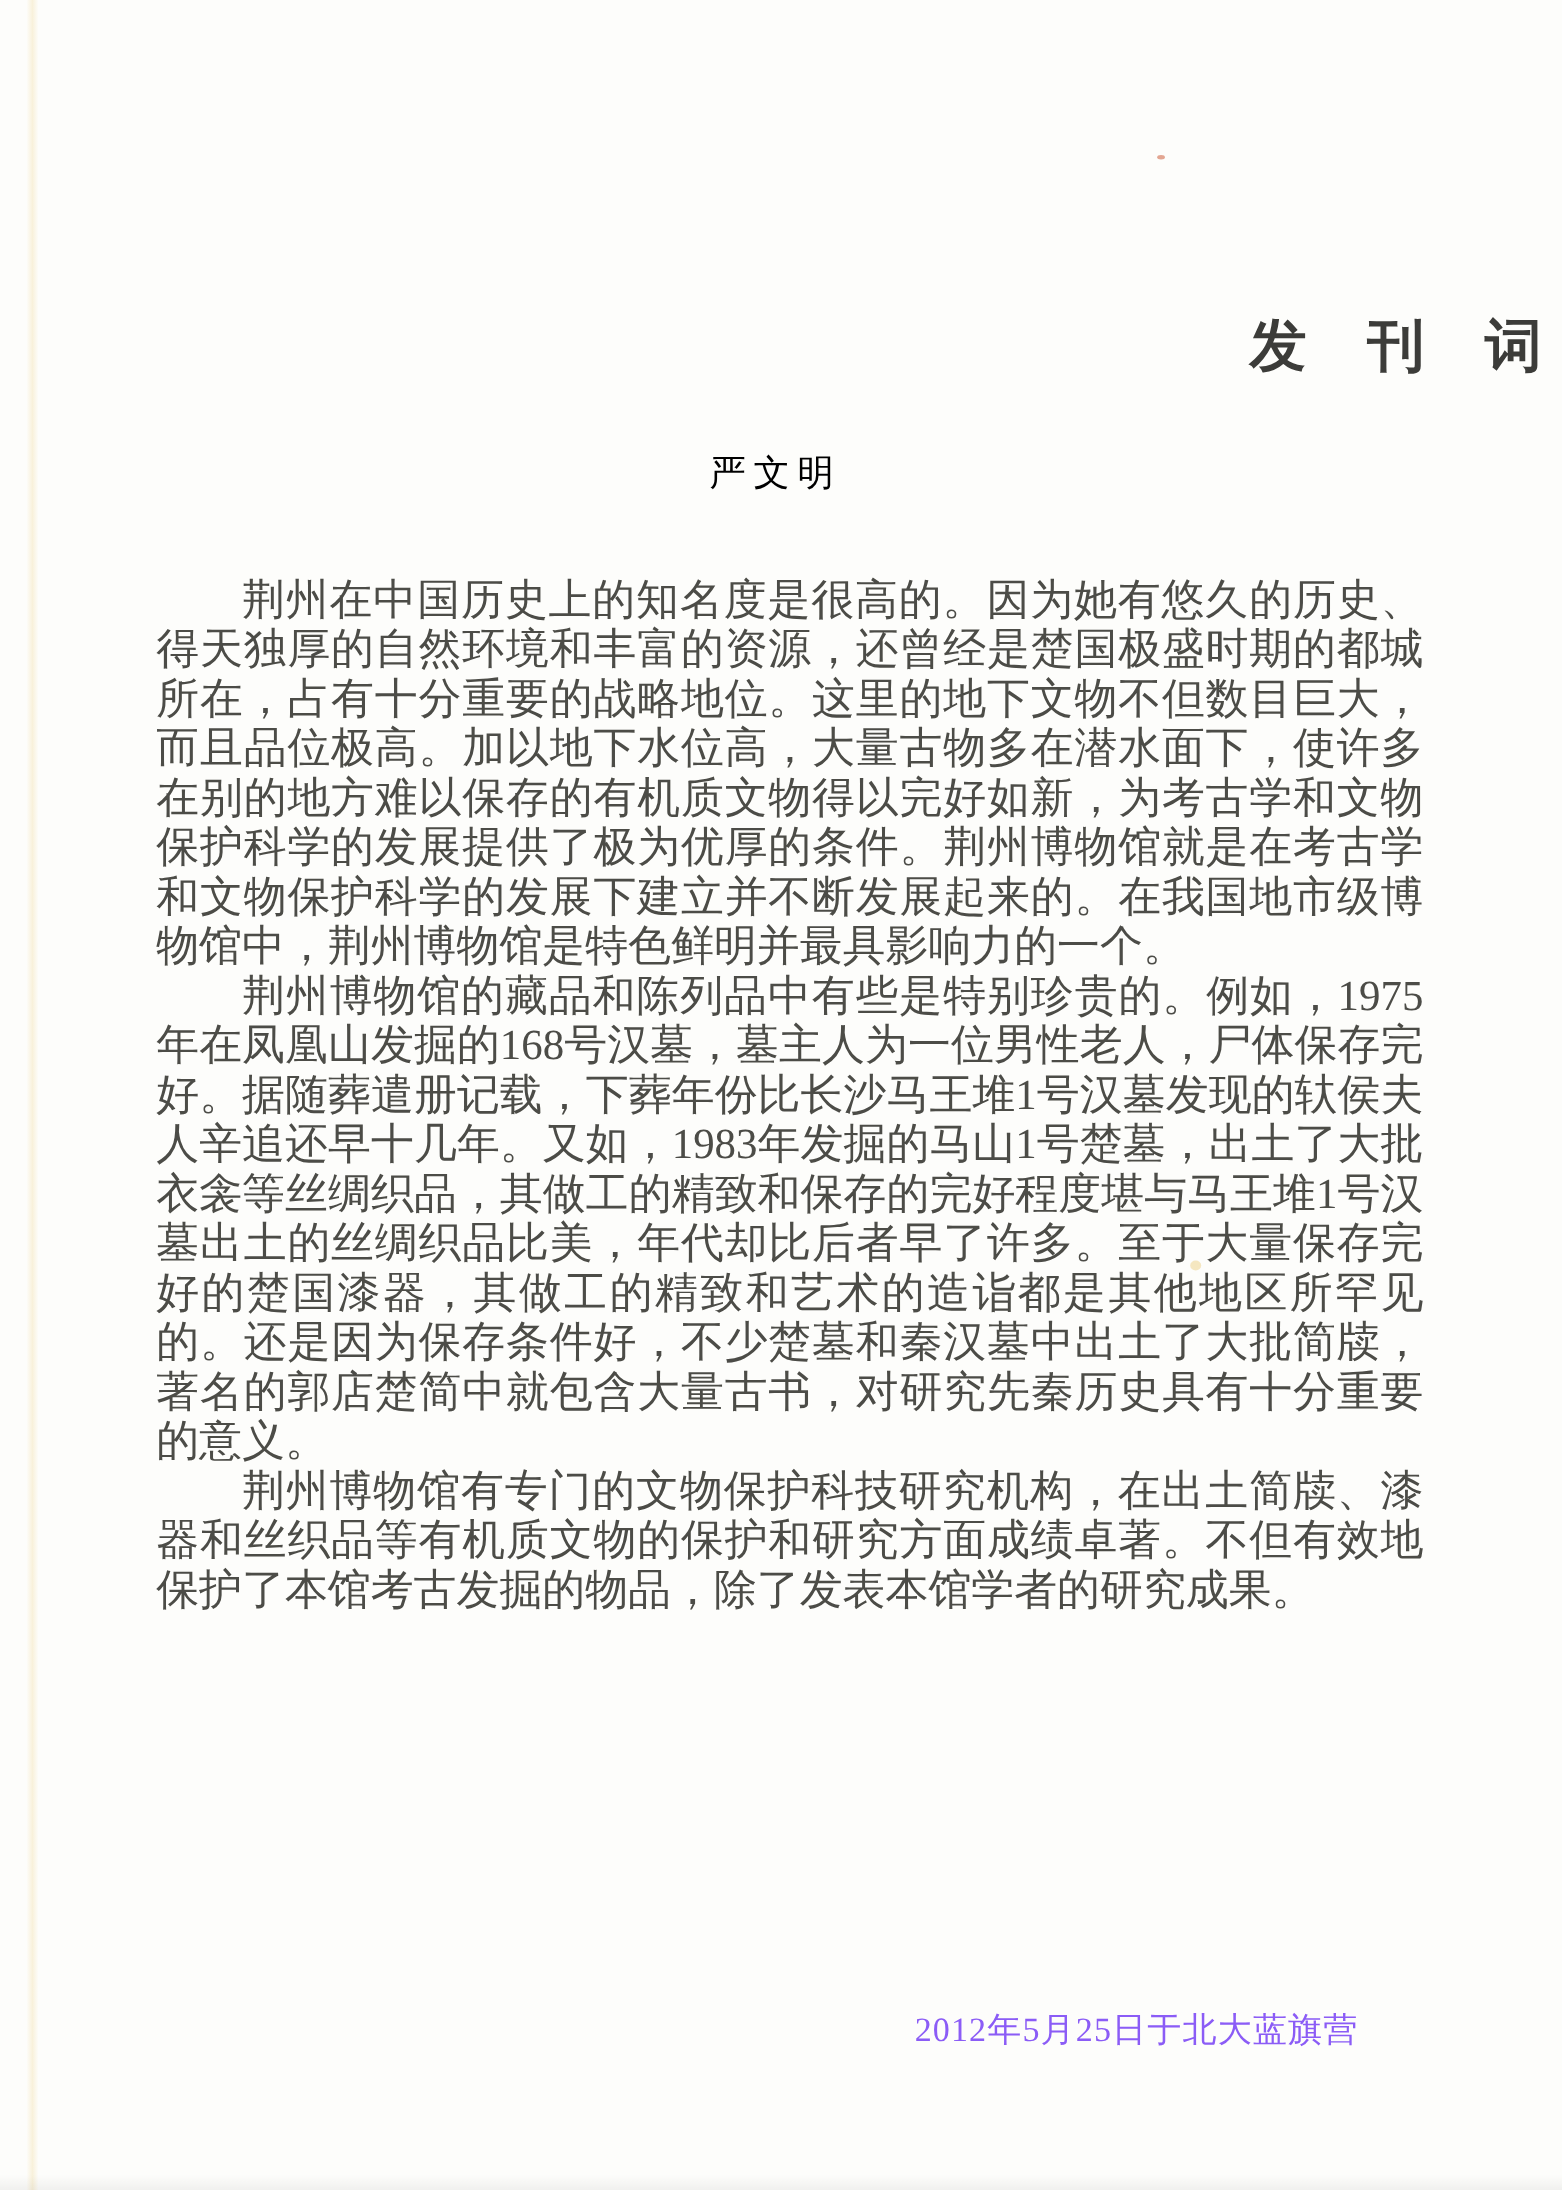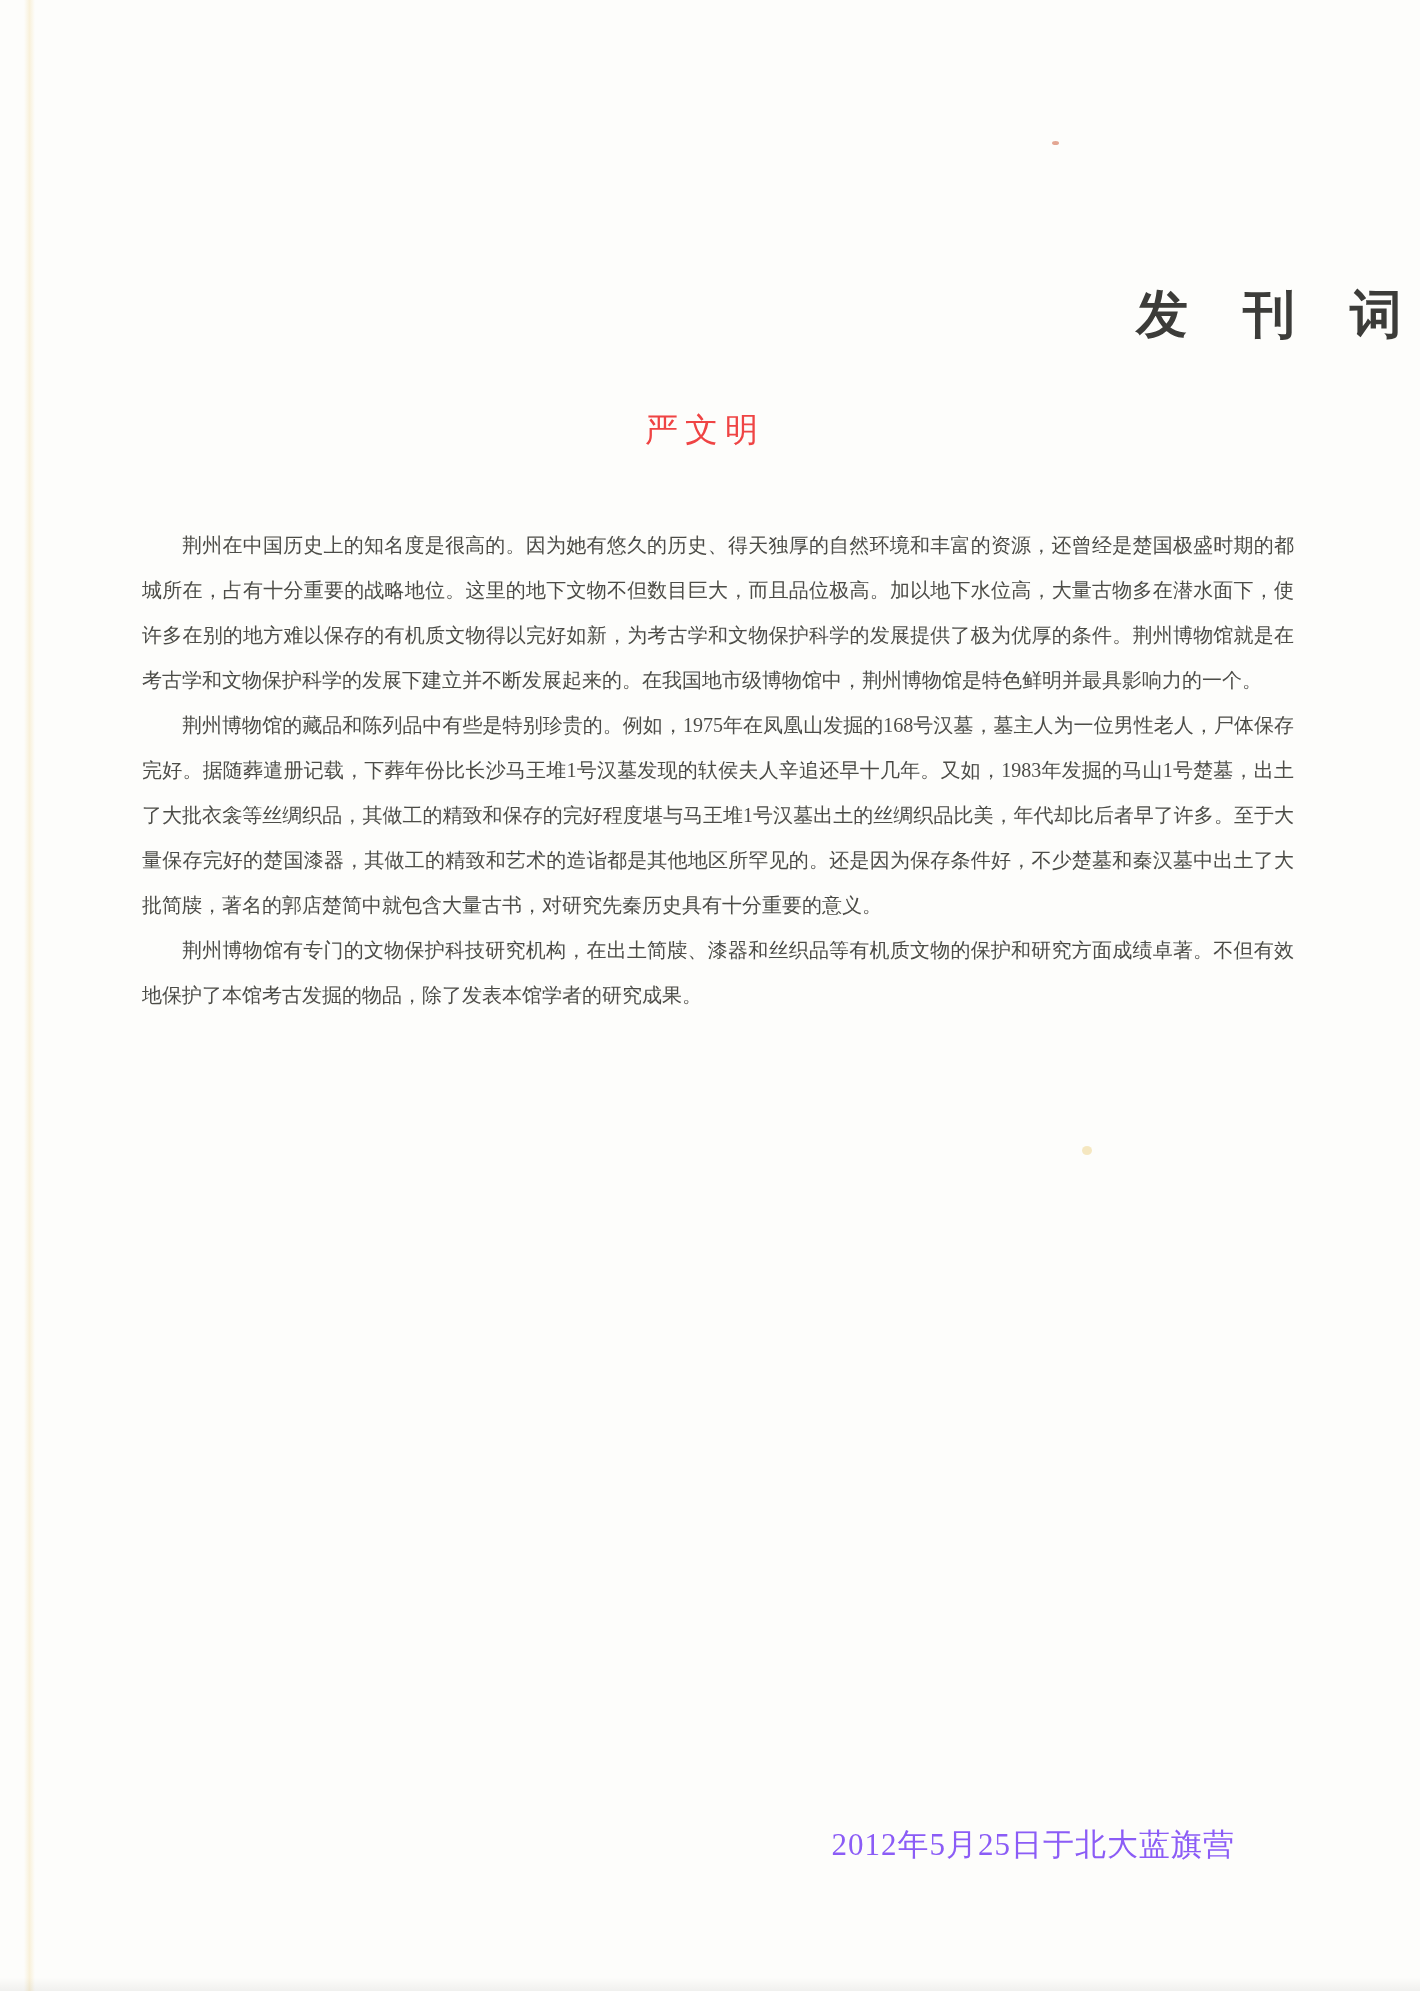--- a/index.html
+++ b/index.html
@@ -67,28 +67,28 @@
   }
   .doc-author {
     position: absolute;
     top: 408px;
     left: 0;
     right: 10px;
     text-align: center;
     font-size: 33px;
     font-weight: normal;
     letter-spacing: 7px;
-    color: #ef4444;
+    color: #000000;
   }
   .doc-body {
     position: absolute;
     top: 523px;
     left: 142px;
     width: 1152px;
-    font-size: 20px;
+    font-size: 39px;
     line-height: 45px;
     text-align: justify;
     color: #4c4c47;
   }
   .doc-body p {
     margin: 0;
     padding: 0;
     text-indent: 2em;
   }
   .dateline {

